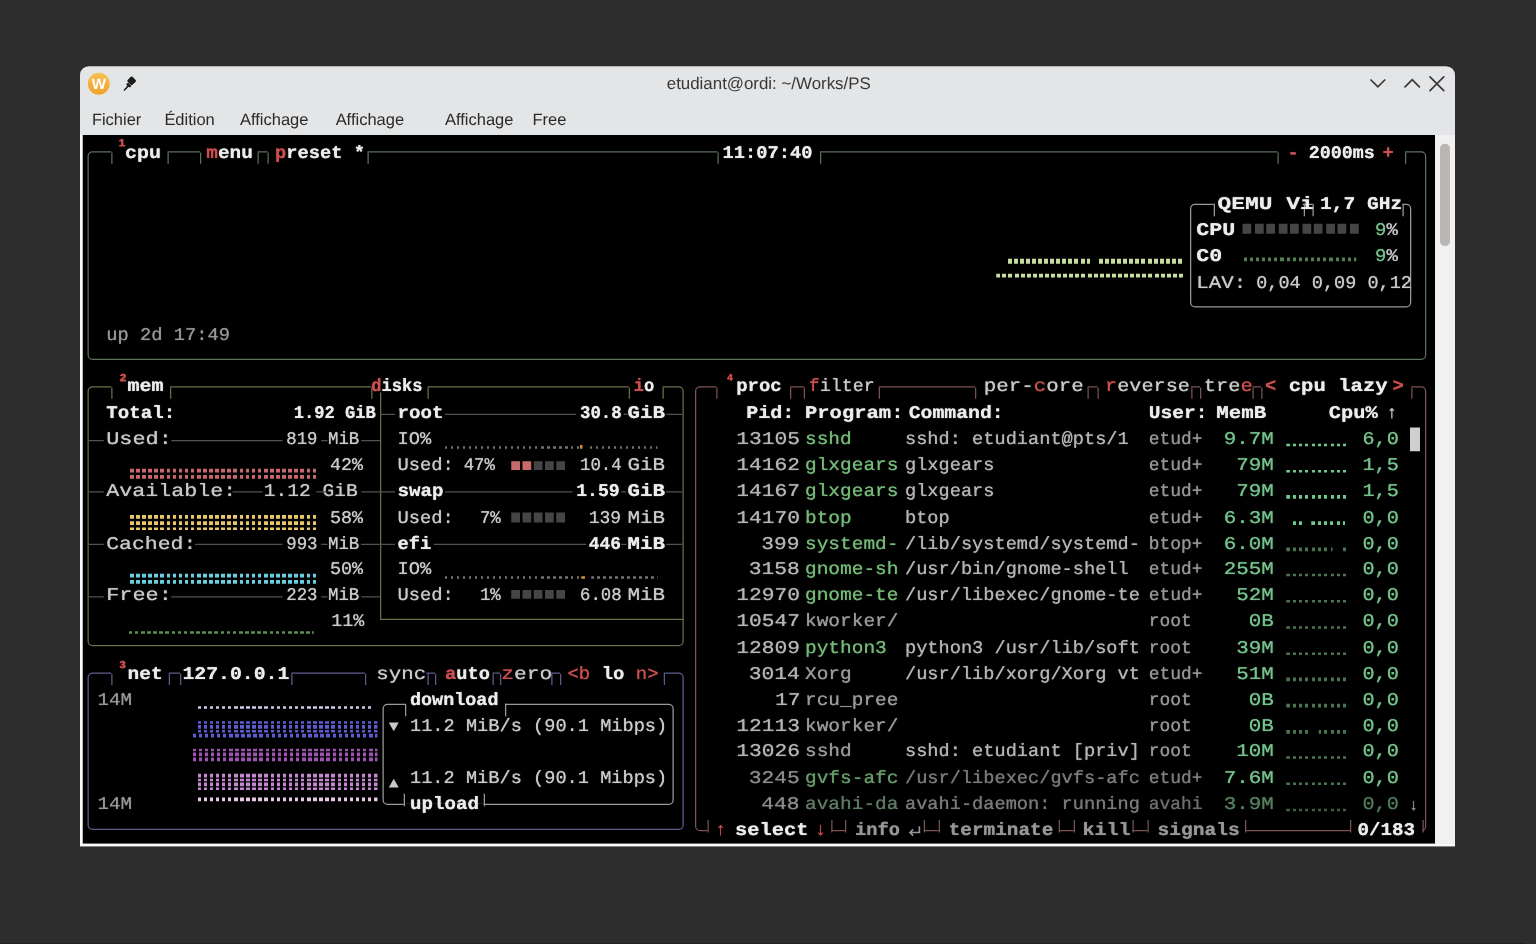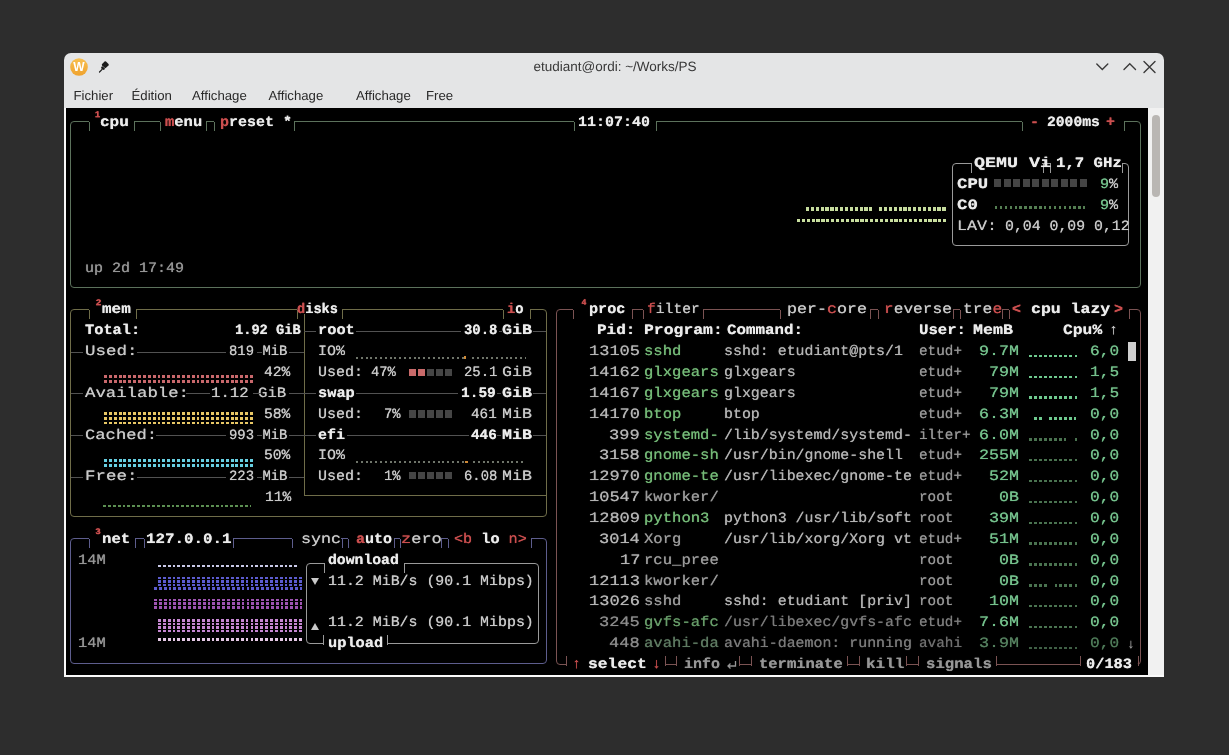--- a/index.html
+++ b/index.html
@@ -156,33 +156,33 @@
 <div style="position:absolute;left:355.6px;top:356.9px;width:110.4px;height:2.0px;background:repeating-linear-gradient(90deg,#6f756a 0 2.00px,transparent 2.00px 4.80px)"></div>
 <div style="position:absolute;left:472.0px;top:356.9px;width:54.3px;height:2.0px;background:repeating-linear-gradient(90deg,#6f756a 0 2.00px,transparent 2.00px 4.80px)"></div>
 <div style="position:absolute;left:463.6px;top:356.3px;width:2.8px;height:2.8px;background:#d08a36"></div>
 <div style="position:absolute;left:317.6px;top:363.0px;height:21px;line-height:21px;font-size:14.3px;color:#c9c9c9;transform:scaleX(1.0488);transform-origin:0 50%;white-space:pre">Used:</div>
 <div style="position:absolute;left:371.2px;top:363.0px;height:21px;line-height:21px;font-size:14.3px;color:#c9c9c9;transform:scaleX(0.9672);transform-origin:0 50%;white-space:pre">47%</div>
 <div style="position:absolute;left:408.5px;top:368.5px;width:7.2px;height:7.4px;background:#c96a6a"></div>
 <div style="position:absolute;left:417.7px;top:368.5px;width:7.2px;height:7.4px;background:#c96a6a"></div>
 <div style="position:absolute;left:426.9px;top:368.5px;width:7.2px;height:7.4px;background:#454545"></div>
 <div style="position:absolute;left:436.1px;top:368.5px;width:7.2px;height:7.4px;background:#454545"></div>
 <div style="position:absolute;left:445.3px;top:368.5px;width:7.2px;height:7.4px;background:#454545"></div>
-<div style="position:absolute;left:463.6px;top:363.0px;height:21px;line-height:21px;font-size:14.3px;color:#c9c9c9;transform:scaleX(0.9730);transform-origin:0 50%;white-space:pre">25.1</div>
+<div style="position:absolute;left:463.6px;top:363.0px;height:21px;line-height:21px;font-size:14.3px;color:#c9c9c9;transform:scaleX(0.9730);transform-origin:0 50%;white-space:pre">10.4</div>
 <div style="position:absolute;left:502.0px;top:363.0px;height:21px;line-height:21px;font-size:14.3px;color:#c9c9c9;transform:scaleX(1.1653);transform-origin:0 50%;white-space:pre">GiB</div>
 <div style="position:absolute;left:317.6px;top:383.8px;height:21px;line-height:21px;font-size:14.3px;font-weight:bold;color:#ececec;transform:scaleX(1.0721);transform-origin:0 50%;white-space:pre">swap</div>
 <div style="position:absolute;left:460.9px;top:383.8px;height:21px;line-height:21px;font-size:14.3px;font-weight:bold;color:#ececec;transform:scaleX(1.0138);transform-origin:0 50%;white-space:pre">1.59</div>
 <div style="position:absolute;left:502.0px;top:383.8px;height:21px;line-height:21px;font-size:14.3px;font-weight:bold;color:#ececec;transform:scaleX(1.1653);transform-origin:0 50%;white-space:pre">GiB</div>
 <div style="position:absolute;left:317.6px;top:404.7px;height:21px;line-height:21px;font-size:14.3px;color:#c9c9c9;transform:scaleX(1.0488);transform-origin:0 50%;white-space:pre">Used:</div>
 <div style="position:absolute;left:384.0px;top:404.7px;height:21px;line-height:21px;font-size:14.3px;color:#c9c9c9;transform:scaleX(0.9672);transform-origin:0 50%;white-space:pre">7%</div>
 <div style="position:absolute;left:408.5px;top:410.3px;width:7.2px;height:7.4px;background:#454545"></div>
 <div style="position:absolute;left:417.7px;top:410.3px;width:7.2px;height:7.4px;background:#454545"></div>
 <div style="position:absolute;left:426.9px;top:410.3px;width:7.2px;height:7.4px;background:#454545"></div>
 <div style="position:absolute;left:436.1px;top:410.3px;width:7.2px;height:7.4px;background:#454545"></div>
 <div style="position:absolute;left:445.3px;top:410.3px;width:7.2px;height:7.4px;background:#454545"></div>
-<div style="position:absolute;left:471.4px;top:404.7px;height:21px;line-height:21px;font-size:14.3px;color:#c9c9c9;transform:scaleX(1.0022);transform-origin:0 50%;white-space:pre">461</div>
+<div style="position:absolute;left:471.4px;top:404.7px;height:21px;line-height:21px;font-size:14.3px;color:#c9c9c9;transform:scaleX(1.0022);transform-origin:0 50%;white-space:pre">139</div>
 <div style="position:absolute;left:502.0px;top:404.7px;height:21px;line-height:21px;font-size:14.3px;color:#c9c9c9;transform:scaleX(1.1653);transform-origin:0 50%;white-space:pre">MiB</div>
 <div style="position:absolute;left:317.6px;top:425.6px;height:21px;line-height:21px;font-size:14.3px;font-weight:bold;color:#ececec;transform:scaleX(1.0488);transform-origin:0 50%;white-space:pre">efi</div>
 <div style="position:absolute;left:471.4px;top:425.6px;height:21px;line-height:21px;font-size:14.3px;font-weight:bold;color:#ececec;transform:scaleX(1.0022);transform-origin:0 50%;white-space:pre">446</div>
 <div style="position:absolute;left:502.0px;top:425.6px;height:21px;line-height:21px;font-size:14.3px;font-weight:bold;color:#ececec;transform:scaleX(1.1653);transform-origin:0 50%;white-space:pre">MiB</div>
 <div style="position:absolute;left:317.6px;top:446.4px;height:21px;line-height:21px;font-size:14.3px;color:#c9c9c9;transform:scaleX(1.0488);transform-origin:0 50%;white-space:pre">IO%</div>
 <div style="position:absolute;left:355.6px;top:461.1px;width:111.4px;height:2.0px;background:repeating-linear-gradient(90deg,#6f756a 0 2.00px,transparent 2.00px 4.80px)"></div>
 <div style="position:absolute;left:473.0px;top:461.1px;width:53.3px;height:2.0px;background:repeating-linear-gradient(90deg,#6f756a 0 2.00px,transparent 2.00px 4.80px)"></div>
 <div style="position:absolute;left:464.9px;top:460.5px;width:2.8px;height:2.8px;background:#d08a36"></div>
 <div style="position:absolute;left:317.6px;top:467.3px;height:21px;line-height:21px;font-size:14.3px;color:#c9c9c9;transform:scaleX(1.0488);transform-origin:0 50%;white-space:pre">Used:</div>
 <div style="position:absolute;left:384.0px;top:467.3px;height:21px;line-height:21px;font-size:14.3px;color:#c9c9c9;transform:scaleX(0.9672);transform-origin:0 50%;white-space:pre">1%</div>
@@ -350,21 +350,21 @@
 <div style="position:absolute;left:643.6px;top:404.7px;height:21px;line-height:21px;font-size:14.3px;color:#74b977;transform:scaleX(1.0896);transform-origin:0 50%;white-space:pre">btop</div>
 <div style="position:absolute;left:723.5px;top:404.7px;height:21px;line-height:21px;font-size:14.3px;color:#b4b4b4;transform:scaleX(1.0429);transform-origin:0 50%;white-space:pre">btop</div>
 <div style="position:absolute;left:919.4px;top:404.7px;height:21px;line-height:21px;font-size:14.3px;color:#969696;transform:scaleX(1.0022);transform-origin:0 50%;white-space:pre">etud+</div>
 <div style="position:absolute;left:979.2px;top:404.7px;height:21px;line-height:21px;font-size:14.3px;color:#74c18c;transform:scaleX(1.1653);transform-origin:0 50%;white-space:pre">6.3M</div>
 <div style="position:absolute;left:1034.0px;top:417.2px;width:10.0px;height:2.6px;background:repeating-linear-gradient(90deg,#6ec98e 0 2.60px,transparent 2.60px 5.06px)"></div>
 <div style="position:absolute;left:1049.0px;top:417.2px;width:27.0px;height:2.6px;background:repeating-linear-gradient(90deg,#6ec98e 0 2.60px,transparent 2.60px 5.06px)"></div>
 <div style="position:absolute;left:1089.9px;top:404.7px;height:21px;line-height:21px;font-size:14.3px;color:#74c18c;transform:scaleX(1.1303);transform-origin:0 50%;white-space:pre">0,0</div>
 <div style="position:absolute;left:609.4px;top:425.6px;height:21px;line-height:21px;font-size:14.3px;color:#b4b4b4;transform:scaleX(1.1886);transform-origin:0 50%;white-space:pre">399</div>
 <div style="position:absolute;left:643.6px;top:425.6px;height:21px;line-height:21px;font-size:14.3px;color:#74b977;transform:scaleX(1.0896);transform-origin:0 50%;white-space:pre">systemd-</div>
 <div style="position:absolute;left:723.5px;top:425.6px;height:21px;line-height:21px;font-size:14.3px;color:#b4b4b4;transform:scaleX(1.0429);transform-origin:0 50%;white-space:pre">/lib/systemd/systemd-</div>
-<div style="position:absolute;left:919.4px;top:425.6px;height:21px;line-height:21px;font-size:14.3px;color:#969696;transform:scaleX(1.0022);transform-origin:0 50%;white-space:pre">ilter+</div>
+<div style="position:absolute;left:919.4px;top:425.6px;height:21px;line-height:21px;font-size:14.3px;color:#969696;transform:scaleX(1.0022);transform-origin:0 50%;white-space:pre">btop+</div>
 <div style="position:absolute;left:979.2px;top:425.6px;height:21px;line-height:21px;font-size:14.3px;color:#74c18c;transform:scaleX(1.1653);transform-origin:0 50%;white-space:pre">6.0M</div>
 <div style="position:absolute;left:1029.4px;top:438.1px;width:50.8px;height:2.6px;background:repeating-linear-gradient(90deg,#4a7350 0 2.60px,transparent 2.60px 5.06px)"></div>
 <div style="position:absolute;left:1065.5px;top:437.1px;width:6.5px;height:6px;background:#000"></div>
 <div style="position:absolute;left:1089.9px;top:425.6px;height:21px;line-height:21px;font-size:14.3px;color:#74c18c;transform:scaleX(1.1303);transform-origin:0 50%;white-space:pre">0,0</div>
 <div style="position:absolute;left:599.2px;top:446.4px;height:21px;line-height:21px;font-size:14.3px;color:#b4b4b4;transform:scaleX(1.1886);transform-origin:0 50%;white-space:pre">3158</div>
 <div style="position:absolute;left:643.6px;top:446.4px;height:21px;line-height:21px;font-size:14.3px;color:#74b977;transform:scaleX(1.0896);transform-origin:0 50%;white-space:pre">gnome-sh</div>
 <div style="position:absolute;left:723.5px;top:446.4px;height:21px;line-height:21px;font-size:14.3px;color:#b4b4b4;transform:scaleX(1.0429);transform-origin:0 50%;white-space:pre">/usr/bin/gnome-shell</div>
 <div style="position:absolute;left:919.4px;top:446.4px;height:21px;line-height:21px;font-size:14.3px;color:#969696;transform:scaleX(1.0022);transform-origin:0 50%;white-space:pre">etud+</div>
 <div style="position:absolute;left:979.2px;top:446.4px;height:21px;line-height:21px;font-size:14.3px;color:#74c18c;transform:scaleX(1.1653);transform-origin:0 50%;white-space:pre">255M</div>
 <div style="position:absolute;left:1029.4px;top:458.9px;width:50.8px;height:2.6px;background:repeating-linear-gradient(90deg,#4a7350 0 2.60px,transparent 2.60px 5.06px)"></div>

